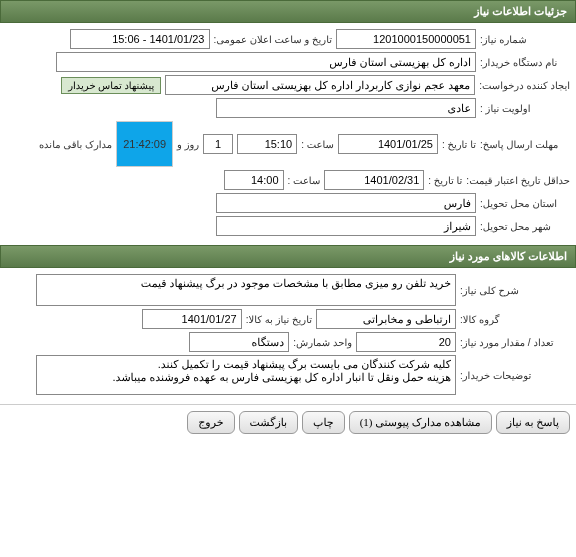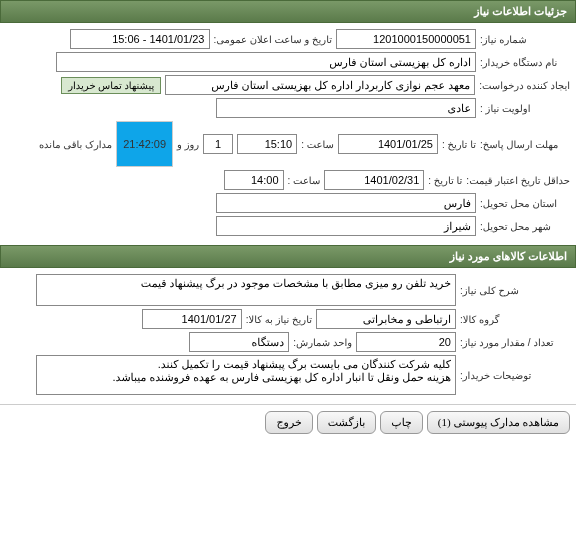--- a/index.html
+++ b/index.html
@@ -190,17 +190,18 @@
 
   <div class="row">
     <span class="label label-wide">توضیحات خریدار:</span>
     <textarea class="field-area" style="height: 40px;">کلیه شرکت کنندگان می بایست برگ پیشنهاد قیمت را تکمیل کنند.
 هزینه حمل ونقل تا انبار اداره کل بهزیستی فارس به عهده فروشنده میباشد.</textarea>
   </div>
 
 </div>
 
 <div class="bottom-bar">
+  <button class="btn">پاسخ به نیاز</button>
   <button class="btn">مشاهده مدارک پیوستی (1)</button>
   <button class="btn">چاپ</button>
   <button class="btn">بازگشت</button>
   <button class="btn">خروج</button>
 </div>
 
 </body></html>

